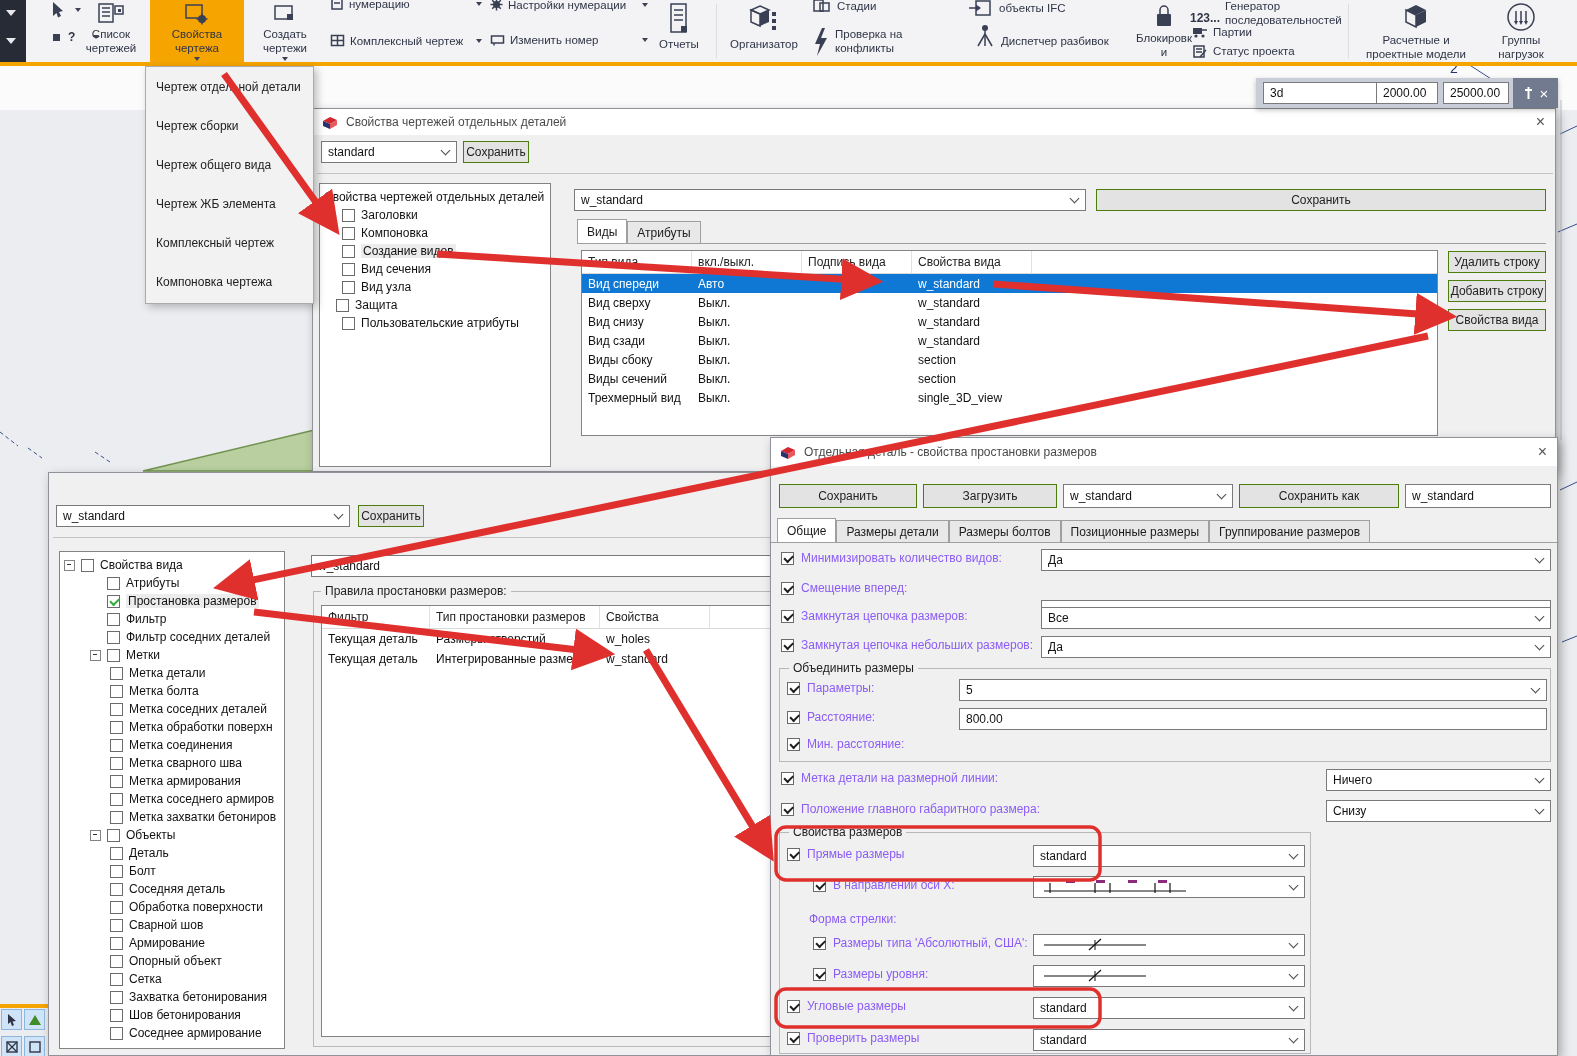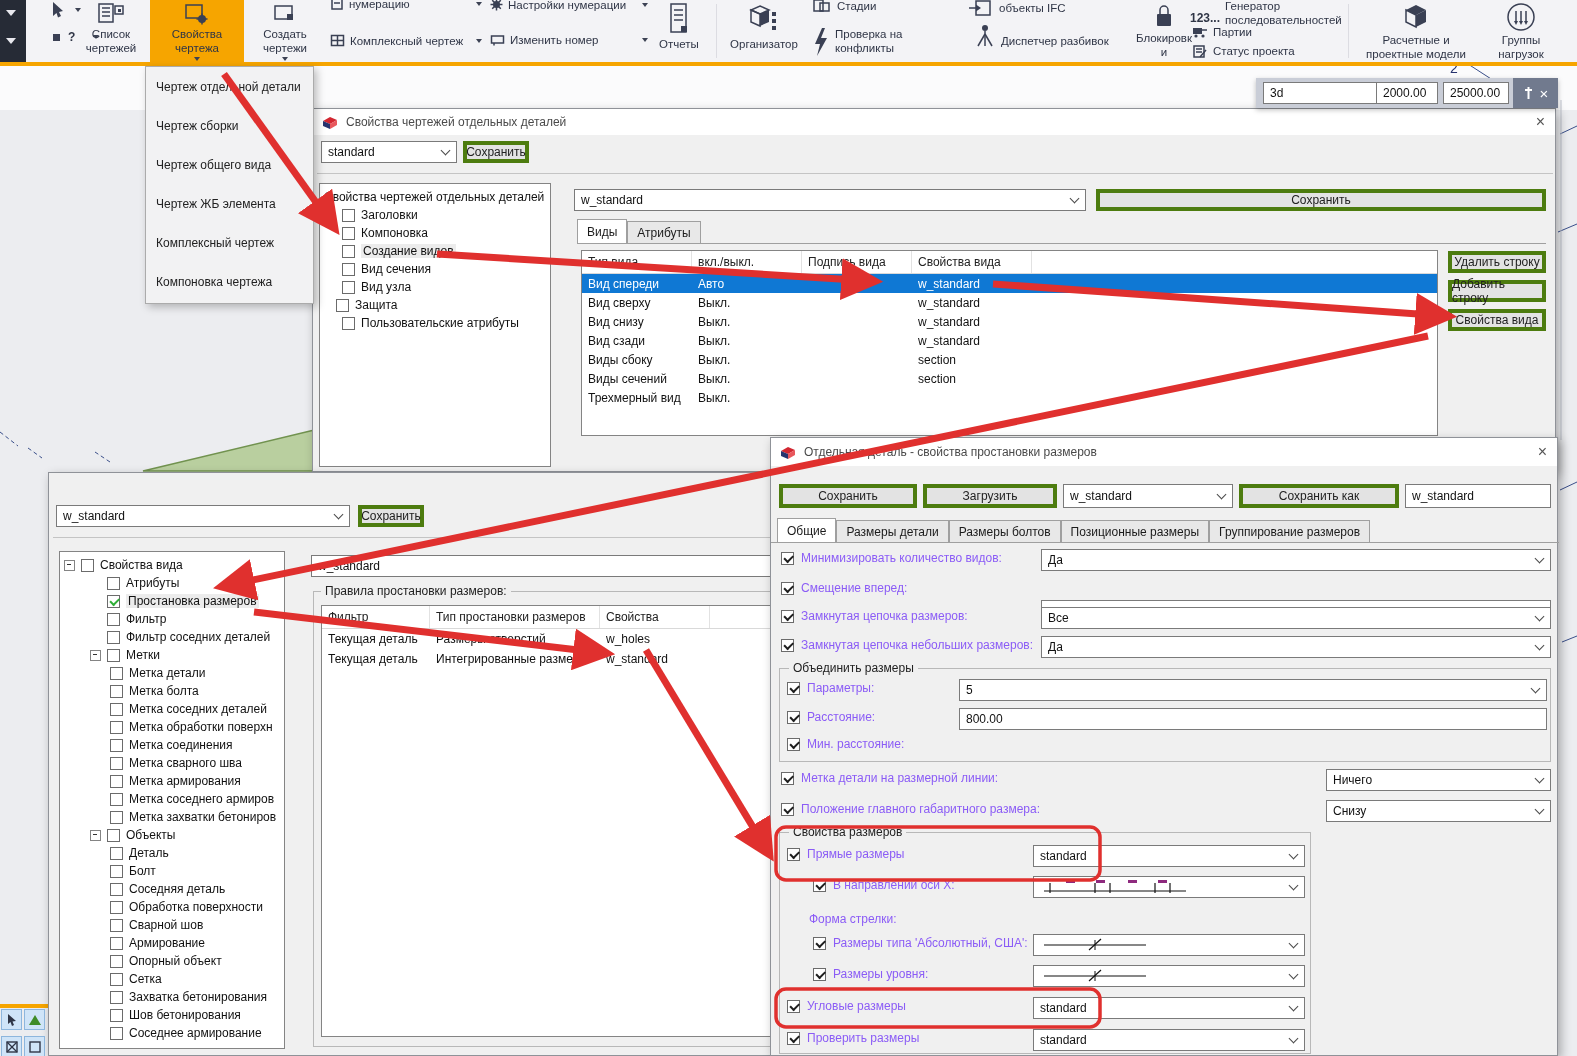--- a/index.html
+++ b/index.html
@@ -15,21 +15,21 @@
   .r-big .lbl{margin-top:2px;}
   .r-mini{position:absolute;display:flex;align-items:center;gap:5px;color:#2f3546;font-size:11.5px;white-space:nowrap;}
   .dd{width:0;height:0;border-left:3.5px solid transparent;border-right:3.5px solid transparent;border-top:4px solid #3c4254;}
   .r-active{background:#f6a500;}
   .vsep{position:absolute;top:4px;width:1px;height:54px;background:#dcdce2;}
   .darkstrip{position:absolute;left:0;top:0;width:26px;height:62px;background:#262b36;}
   .wchev{width:0;height:0;border-left:5px solid transparent;border-right:5px solid transparent;border-top:6px solid #e8e8ee;position:absolute;left:6px;}
   .ic{stroke:#3a4054;fill:none;stroke-width:1.5;}
   .icf{fill:#3a4054;stroke:none;}
   
-  .btn{background:#e3e3e3;border:4px solid #4d7c0f;display:flex;align-items:center;justify-content:center;
+  .btn{background:#e3e3e3;border:1px solid #4d7c0f;display:flex;align-items:center;justify-content:center;
        font-size:12px;color:#222;box-sizing:border-box;}
   .combo,.field{background:#fff;border:1px solid #7a7a7a;display:flex;align-items:center;
        padding:0 6px;font-size:12px;color:#111;box-sizing:border-box;position:relative;}
   .combo .chev{position:absolute;right:7px;top:50%;width:6px;height:6px;margin-top:-5px;
        border-right:1.6px solid #4a4a4a;border-bottom:1.6px solid #4a4a4a;transform:rotate(45deg);}
   .chk{width:13px;height:13px;border:1px solid #6b6b6b;background:#fff;position:relative;box-sizing:border-box;flex:none;}
   .chk.on::after{content:"";position:absolute;left:2px;top:2px;width:7px;height:3.5px;
        border-left:2px solid #1f1f1f;border-bottom:2px solid #1f1f1f;transform:rotate(-45deg);}
   .chk.green::after{border-color:#2fae37;}
   .exp{width:9px;height:9px;border:1px solid #848484;background:#fff;position:relative;flex:none;}
@@ -435,20 +435,21 @@
       <div class="trrow">
         <div style="width:110px;">Виды сечений</div>
           <div style="width:110px;">Выкл.</div>
           <div style="width:110px;"></div>
           <div style="width:520px;">section</div>
       </div>
       <div class="trrow">
         <div style="width:110px;">Трехмерный вид</div>
           <div style="width:110px;">Выкл.</div>
           <div style="width:110px;"></div>
+          <div style="width:520px;">single_3D_view</div>
       </div>
     </div>
 
     <div class="btn" style="position:absolute;left:1135px;top:142px;width:98px;height:22px;">
         <span>Удалить строку</span>
       </div>
     <div class="btn" style="position:absolute;left:1135px;top:171px;width:98px;height:22px;">
         <span>Добавить строку</span>
       </div>
     <div class="btn" style="position:absolute;left:1135px;top:200px;width:98px;height:22px;">

